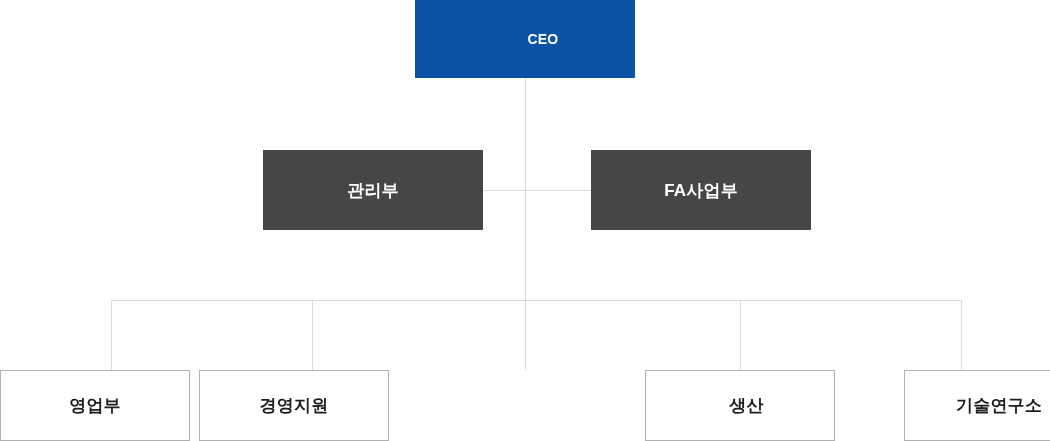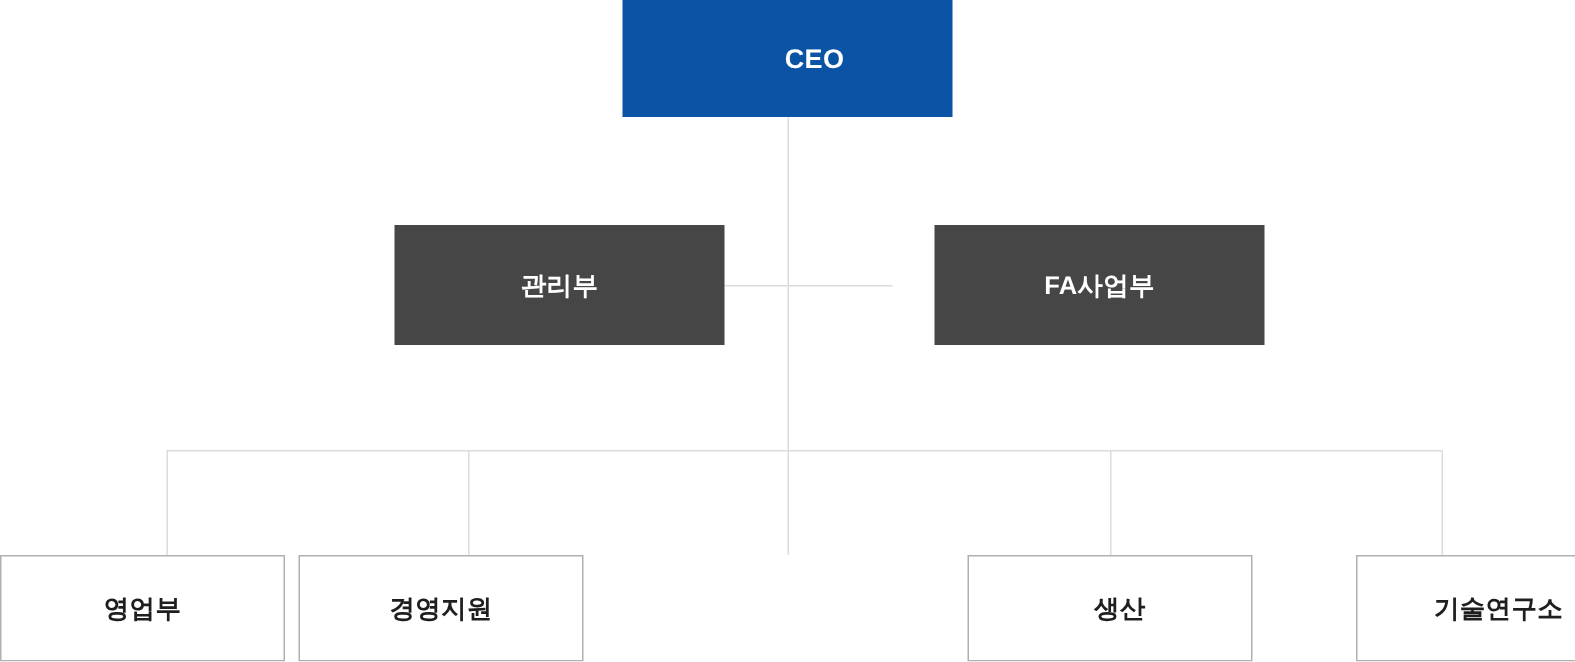--- a/index.html
+++ b/index.html
@@ -22,31 +22,31 @@
     justify-content: center;
     font-weight: bold;
     font-size: 17px;
     letter-spacing: 0.2px;
     text-align: center;
   }
   .node.root {
     left: 415px; top: 0; width: 220px; height: 78px;
     background: var(--root-bg, #0B53A4);
     color: var(--node-text-light, #ffffff);
-    font-size: 18px;
+    font-size: 14px;
     padding-left: 36px;
   }
   .node.l2 {
     top: 150px; width: 220px; height: 80px;
     background: var(--dept-bg, #464646);
     color: var(--node-text-light, #ffffff);
     margin-left: 28px;
   }
   .node.l2-0 { left: 235px; }
-  .node.l2-1 { left: 595px; text-align: center; }
+  .node.l2-1 { left: 563px; text-align: center; }
   .node.l3 {
     top: 370px; width: 190px; height: 71px;
     background: #ffffff;
     border: 1px solid var(--leaf-border, #B0B0B0);
     color: var(--node-text-dark, #1E1E1E);
   }
   .node.l3-0 { left: 0; }
   .node.l3-1 { left: 199px; }
   .node.l3-2 { left: 430px; }
   .node.l3-3 { left: 645px; padding-left: 13px; }

